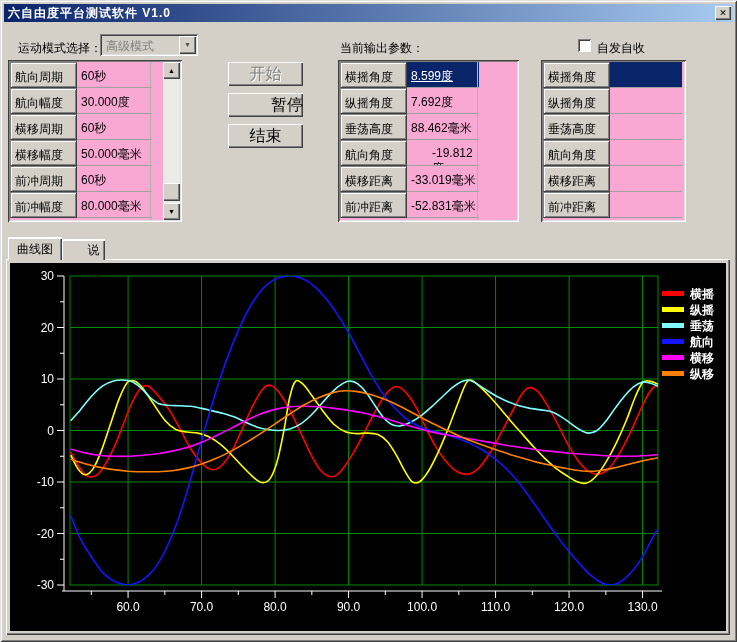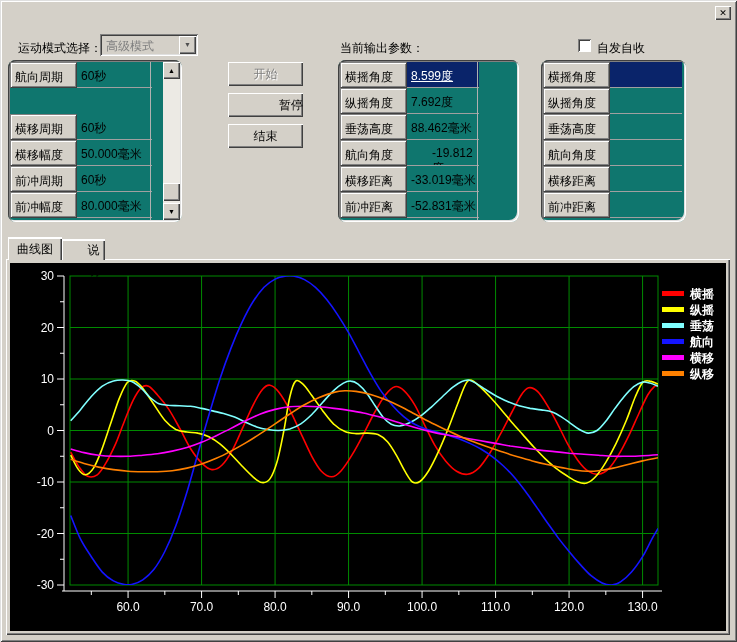--- a/index.html
+++ b/index.html
@@ -13,65 +13,72 @@
   .close-btn{position:absolute;right:3px;top:2px;width:16px;height:14px;background:#D4D0C8;
     box-shadow:inset 1px 1px #fff, inset -1px -1px #404040, inset -2px -2px #808080;
     font-size:9px;line-height:14px;text-align:center;color:#000;cursor:default;}
   .lbl{position:absolute;font-size:12px;color:#000;}
   .combo{position:absolute;left:100px;top:34px;width:98px;height:22px;background:#D4D0C8;
     box-shadow:inset 1px 1px #808080, inset -1px -1px #fff, inset 2px 2px #404040, inset -2px -2px #dfdfdf;}
   .combo .txt{position:absolute;left:6px;top:4px;font-size:12px;color:#808080;}
   .combo .arrow{position:absolute;right:2px;top:2px;width:17px;height:18px;background:#D4D0C8;
     box-shadow:inset 1px 1px #fff, inset -1px -1px #404040, inset -2px -2px #808080;
     font-size:7px;color:#505050;text-align:center;line-height:18px;}
-  .grid-box{position:absolute;background:#0f766e;
-    box-shadow:inset 1px 1px #404040, inset -1px -1px #fff, inset 2px 2px #808080, inset -2px -2px #dfdfdf;border-radius:8px;}
+  .grid-box{position:absolute;background:#f9a8d4;
+    box-shadow:inset 1px 1px #404040, inset -1px -1px #fff, inset 2px 2px #808080, inset -2px -2px #dfdfdf;}
   .grow{position:absolute;left:2px;height:26px;width:100%;}
   .hcell{position:absolute;left:0;top:0;height:26px;background:#D4D0C8;border:1px solid #404040;border-top-color:#808080;border-left-color:#808080;
     box-shadow:inset 1px 1px #fff, inset -1px -1px #808080;font-size:12px;color:#000;padding:6px 0 0 4px;}
   .vcell{position:absolute;top:0;height:26px;border-bottom:1px solid #a0a0a0;font-size:12px;color:#000;padding:6px 0 0 4px;overflow:hidden;}
   .vcell.sel{background:#0A246A;color:#fff;}
   .vsep{position:absolute;top:2px;width:1px;background:#b0b0b0;}
   .vscroll{position:absolute;top:2px;width:17px;background:#ECEAE4;}
   .sbtn{position:absolute;left:0;width:17px;height:17px;background:#D4D0C8;
     box-shadow:inset 1px 1px #fff, inset -1px -1px #404040, inset -2px -2px #808080;
     font-size:7px;color:#000;text-align:center;line-height:17px;}
   .sthumb{position:absolute;left:0;width:17px;height:18px;background:#D4D0C8;
     box-shadow:inset 1px 1px #fff, inset -1px -1px #404040, inset -2px -2px #808080;}
   .pbtn{position:absolute;left:228px;width:75px;height:24px;background:#D4D0C8;
     box-shadow:inset 1px 1px #fff, inset -1px -1px #404040, inset -2px -2px #808080;
-    font-size:12px;color:#000;text-align:center;line-height:24px;cursor:default;}
+    font-size:16px;color:#000;text-align:center;line-height:24px;cursor:default;}
   .pbtn.disabled{color:#808080;text-shadow:1px 1px 0 #fff;}
   .checkbox{position:absolute;left:578px;top:39px;width:13px;height:13px;background:#fff;
     box-shadow:inset 1px 1px #808080, inset -1px -1px #fff, inset 2px 2px #404040;}
   .tab{position:absolute;background:#D4D0C8;font-size:12px;text-align:center;
     box-shadow:inset 1px 1px #fff, inset -1px 0 #404040, inset -2px 0 #808080;
     border-top:1px solid #fff;z-index:3;}
   .panel{position:absolute;left:6px;top:259px;width:724px;height:376px;background:#D4D0C8;
     box-shadow:inset 1px 1px #fff, inset -1px -1px #404040, inset -2px -2px #808080;z-index:1;}
   .chart-black{position:absolute;left:10px;top:263px;width:716px;height:368px;background:#000;z-index:2;}
   svg text{font-family:"Liberation Sans",sans-serif;}
 </style>
 </head>
 <body>
 
 <div class="window">
 
+  <div class="titlebar">
+    <span class="title-text">六自由度平台测试软件 V1.0</span>
+  </div>
   <div class="close-btn" style="position:absolute;right:6px;top:6px;"><span>✕</span></div>
 
   <div class="lbl" style="left:18px;top:40px;">运动模式选择：</div>
   <div class="combo">
     <span class="txt">高级模式</span>
     <span class="arrow">▼</span>
   </div>
 
   <div class="grid-box" style="left:8px;top:60px;width:174px;height:162px;">
     <div class="grow" style="top:2px;">
         <div class="hcell" style="width:67px;">航向周期</div>
         <div class="vcell" style="left:67px;width:75px;">60秒</div>
+      </div>
+    <div class="grow" style="top:28px;">
+        <div class="hcell" style="width:67px;">航向幅度</div>
+        <div class="vcell" style="left:67px;width:75px;">30.000度</div>
       </div>
     <div class="grow" style="top:54px;">
         <div class="hcell" style="width:67px;">横移周期</div>
         <div class="vcell" style="left:67px;width:75px;">60秒</div>
       </div>
     <div class="grow" style="top:80px;">
         <div class="hcell" style="width:67px;">横移幅度</div>
         <div class="vcell" style="left:67px;width:75px;">50.000毫米</div>
       </div>
     <div class="grow" style="top:106px;">

